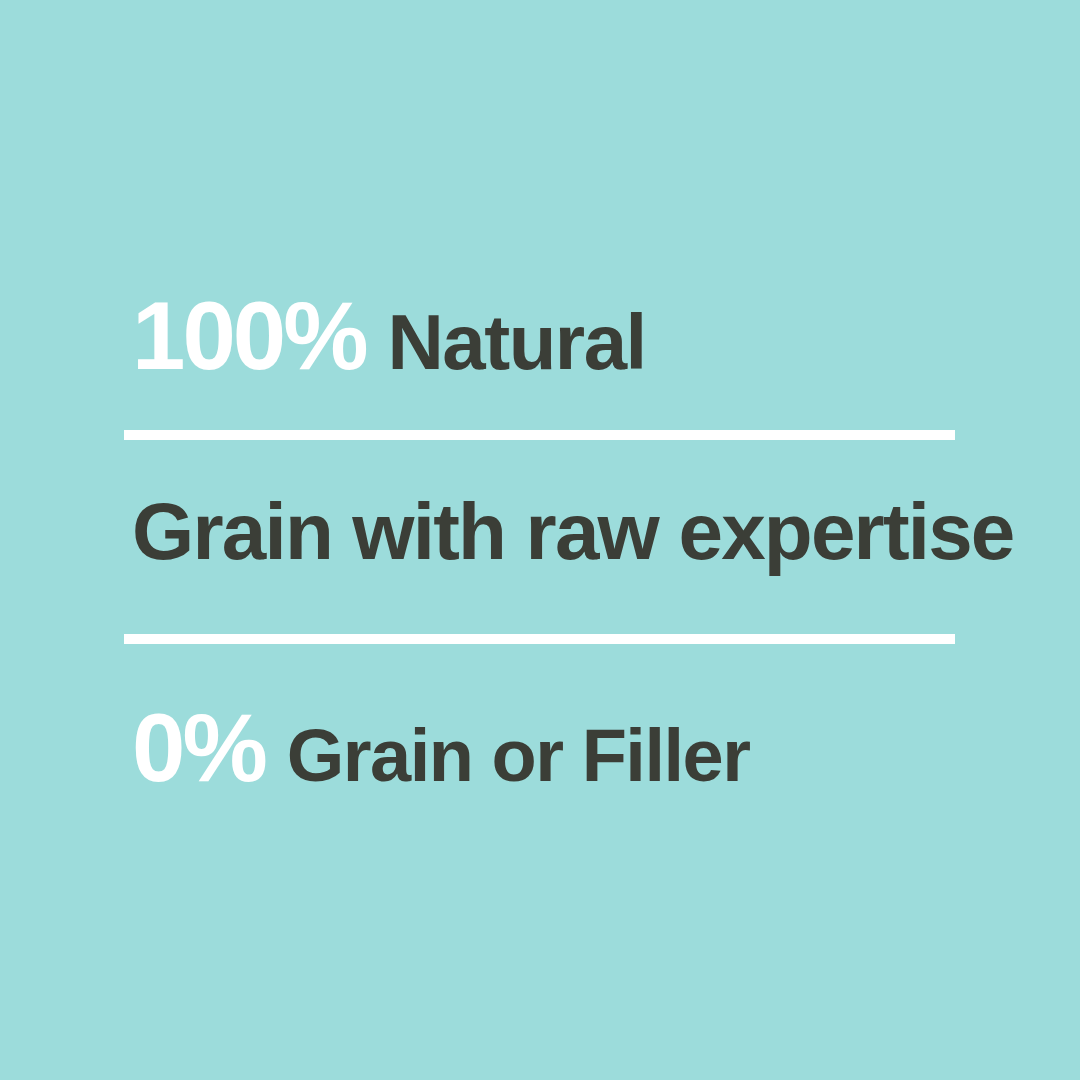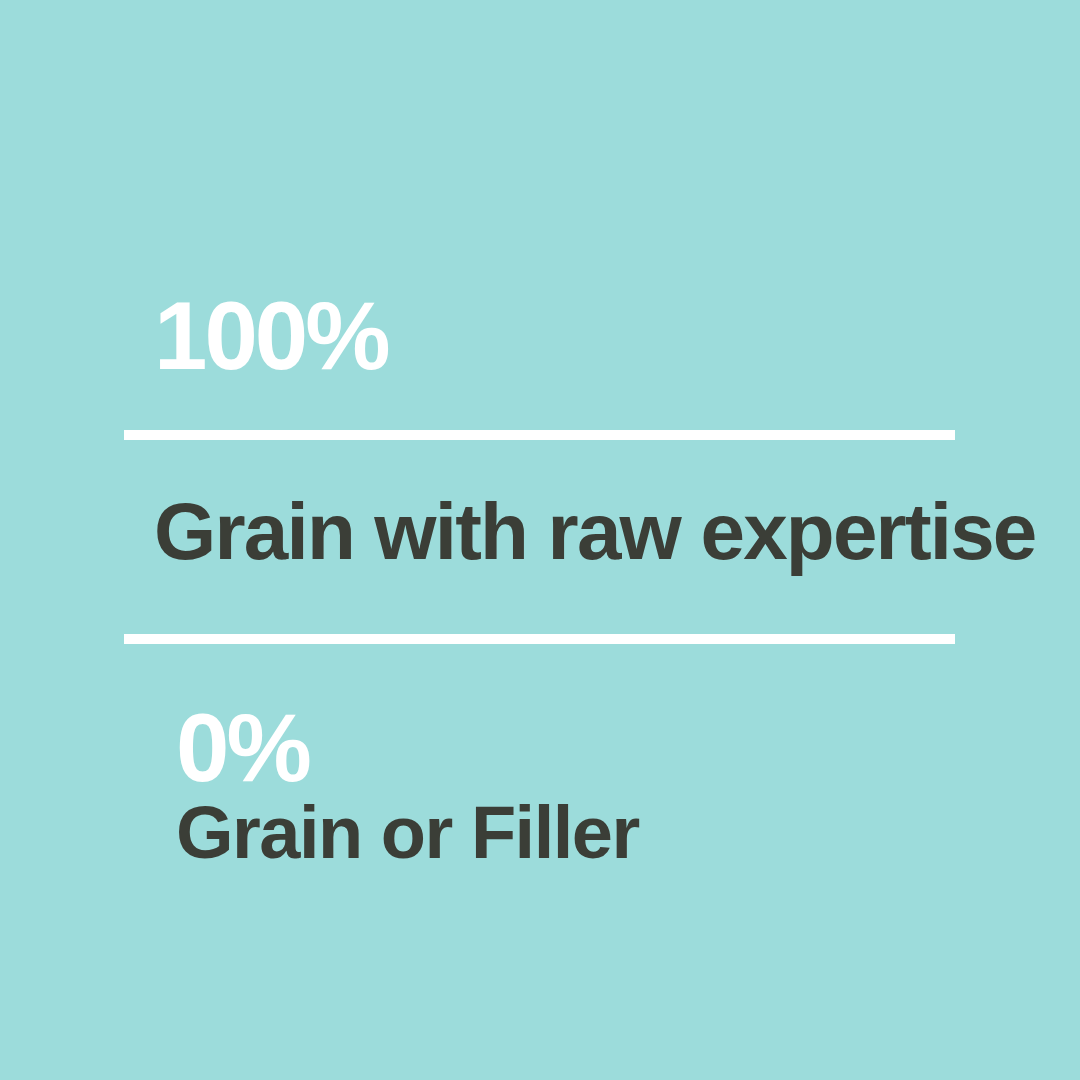--- a/index.html
+++ b/index.html
@@ -20,26 +20,25 @@
   .benefits-card {
     position: relative;
     width: 1080px;
     height: 1080px;
     background: #9CDCDB;
   }
 
   
   .claim-row {
     position: absolute;
-    left: 154px;
+    left: 132px;
     width: 880px;
     display: flex;
     align-items: baseline;
     white-space: nowrap;
-    flex-direction: column;
   }
 
   .claim-row--natural { top: 288px; }
   .claim-row--expertise { top: 492px; }
   .claim-row--grain { top: 700px; }
 
   .claim-figure {
     color: #FFFFFF;
     font-weight: 700;
     font-size: 96px;
@@ -88,20 +87,21 @@
   .divider--top { top: 430px; }
   .divider--bottom { top: 634px; }
 </style>
 </head>
 <body>
 
 <div class="benefits-card">
 
   <div class="claim-row claim-row--natural">
     <span class="claim-figure">100%</span>
+    <span class="claim-text">Natural</span>
   </div>
 
   <div class="divider divider--top"></div>
 
   <div class="claim-row claim-row--expertise">
     <span class="claim-text">Grain with raw expertise</span>
   </div>
 
   <div class="divider divider--bottom"></div>
 

